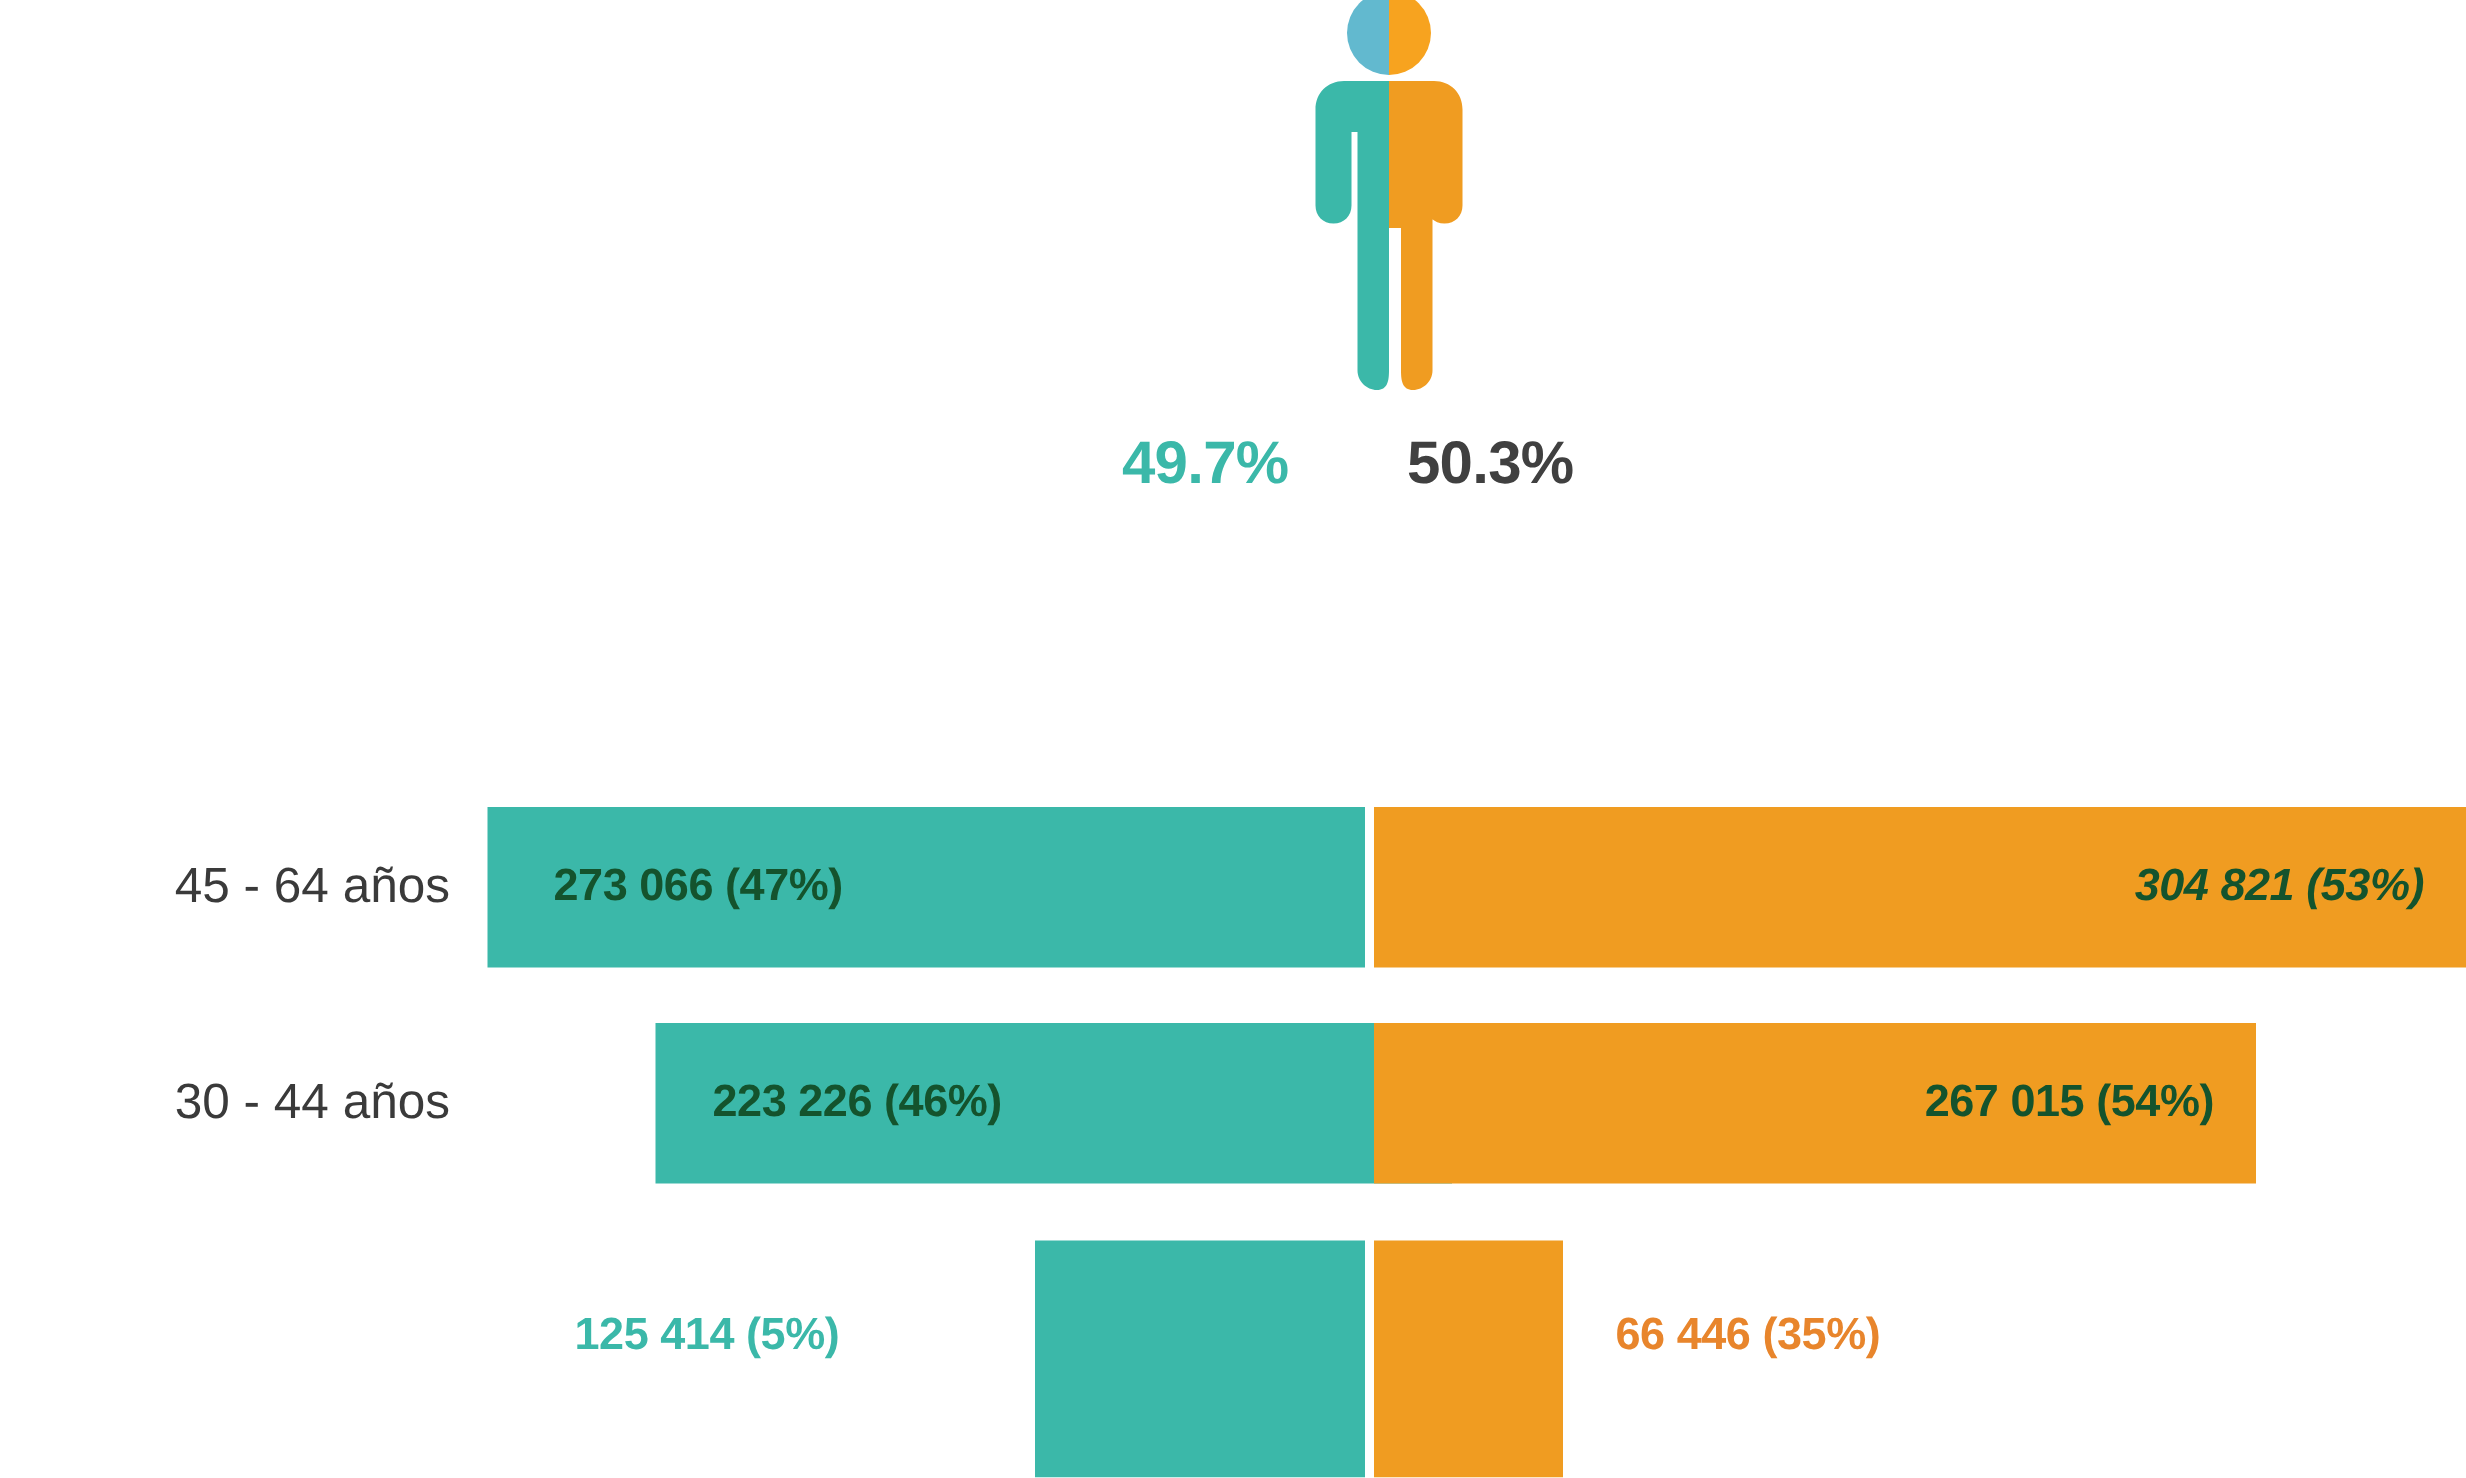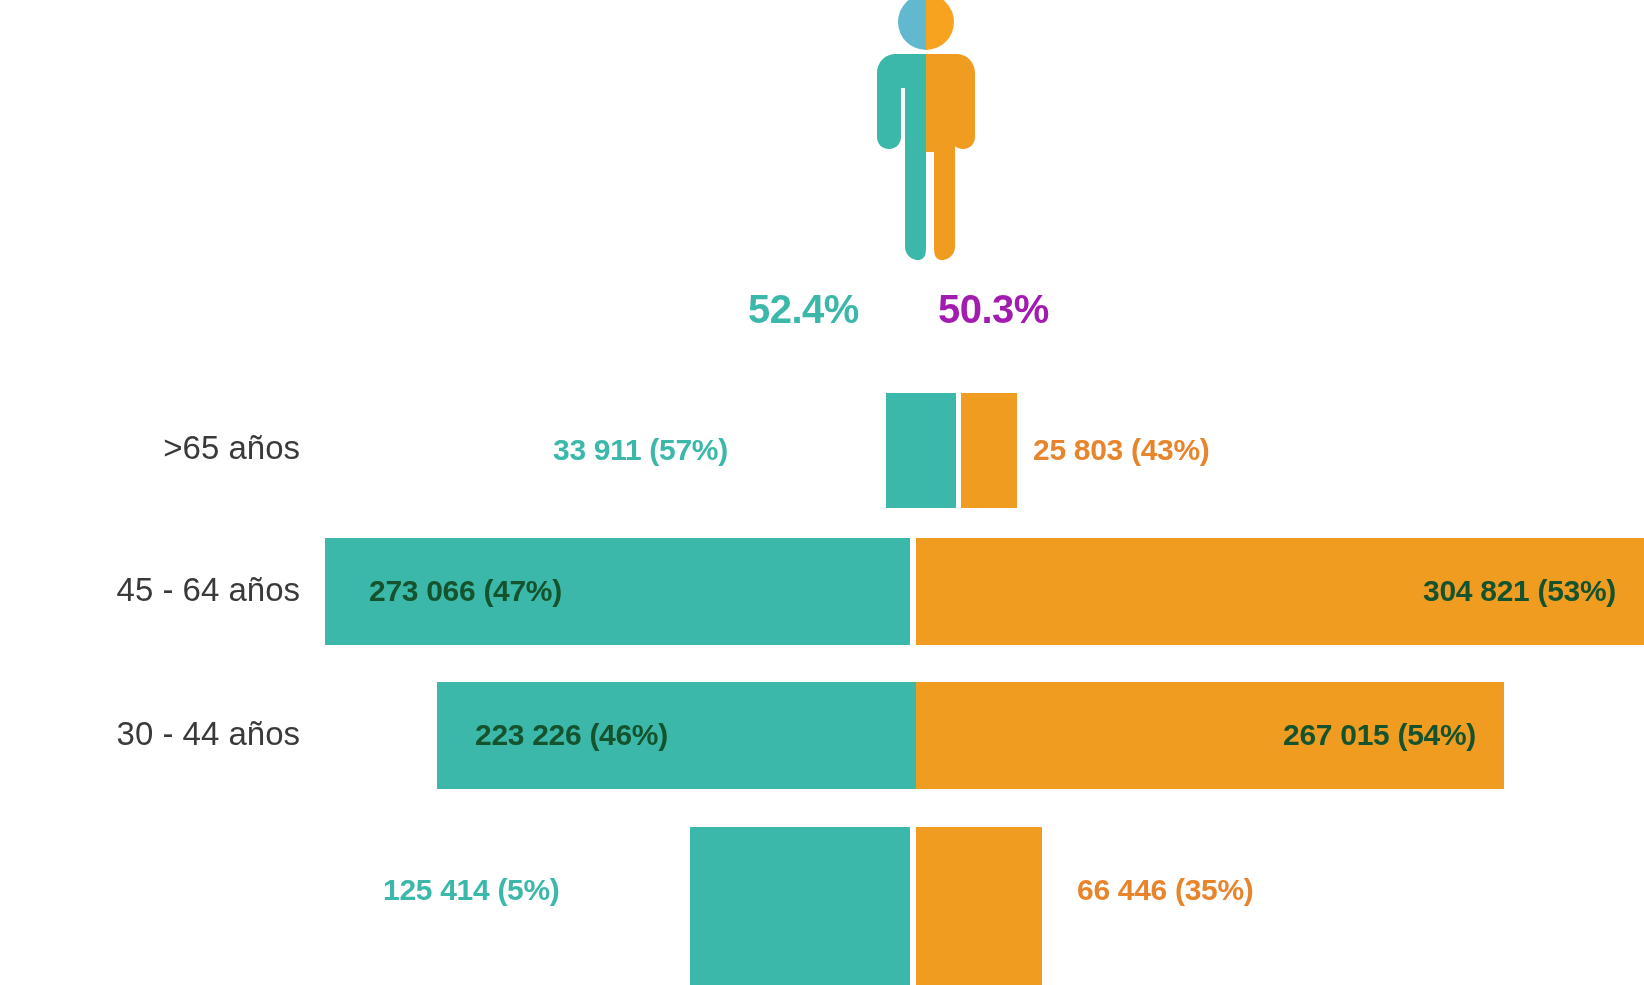--- a/index.html
+++ b/index.html
@@ -40,21 +40,21 @@
   .top-pct {
     position: absolute;
     top: 0;
     font-size: 40px;
     font-weight: bold;
     letter-spacing: -0.5px;
     line-height: 52px;
     white-space: nowrap;
   }
   #top-pct-male  { left: 48px;  color: #3bb8a9; }
-  #top-pct-female{ left: 238px; color: #a21caf; }
+  #top-pct-female{ left: 238px; color: #404040; }
 
   
   .row {
     position: absolute;
     left: 0;
     width: 1644px;
   }
   .row-label {
     position: absolute;
     left: 0;
@@ -127,45 +127,34 @@
                  C99 262 93 268 86 268
                  C79 268 78 262 78 255
                  L78 160
                  L70 160
                  Z" fill="#f09c21"></path>
       </g>
     </svg>
   </div>
 
   <div id="top-percents">
-    <span id="top-pct-male" class="top-pct">52.4%</span>
+    <span id="top-pct-male" class="top-pct">49.7%</span>
     <span id="top-pct-female" class="top-pct">50.3%</span>
   </div>
 
-  <div class="row" style="top:393px; height:115px;">
-    <span class="row-label" style="top:36px;">&gt;65 años</span>
-
-    <span class="val val-out-male" style="left:553px; top:40px;">33 911 (57%)</span>
-
-    <div class="bar bar-male" style="left:886px; width:70px; height:115px;"></div>
-
-    <div class="bar bar-female" style="left:961px; width:56px; height:115px;"></div>
-
-    <span class="val val-out-female" style="left:1033px; top:40px;">25 803 (43%)</span>
-  </div>
 
   <div class="row" style="top:538px; height:107px;border-radius:10px;">
     <span class="row-label" style="top:33px;">45 - 64 años</span>
 
     <div class="bar bar-male" style="left:325px; width:585px; height:107px;">
       <span class="val val-inside" style="left:44px; top:36px;">273 066 (47%)</span>
     </div>
 
     <div class="bar bar-female" style="left:916px; width:728px; height:107px;">
-      <span class="val val-inside" style="right:28px; top:36px;">304 821 (53%)</span>
+      <span class="val val-inside" style="right:28px; top:36px;font-style:italic;">304 821 (53%)</span>
     </div>
   </div>
 
   <div class="row" style="top:682px; height:107px;padding-left:11px;">
     <span class="row-label" style="top:33px;">30 - 44 años</span>
 
     <div class="bar bar-male" style="left:437px; width:531px; height:107px;">
       <span class="val val-inside" style="left:38px; top:36px;">223 226 (46%)</span>
     </div>
 

